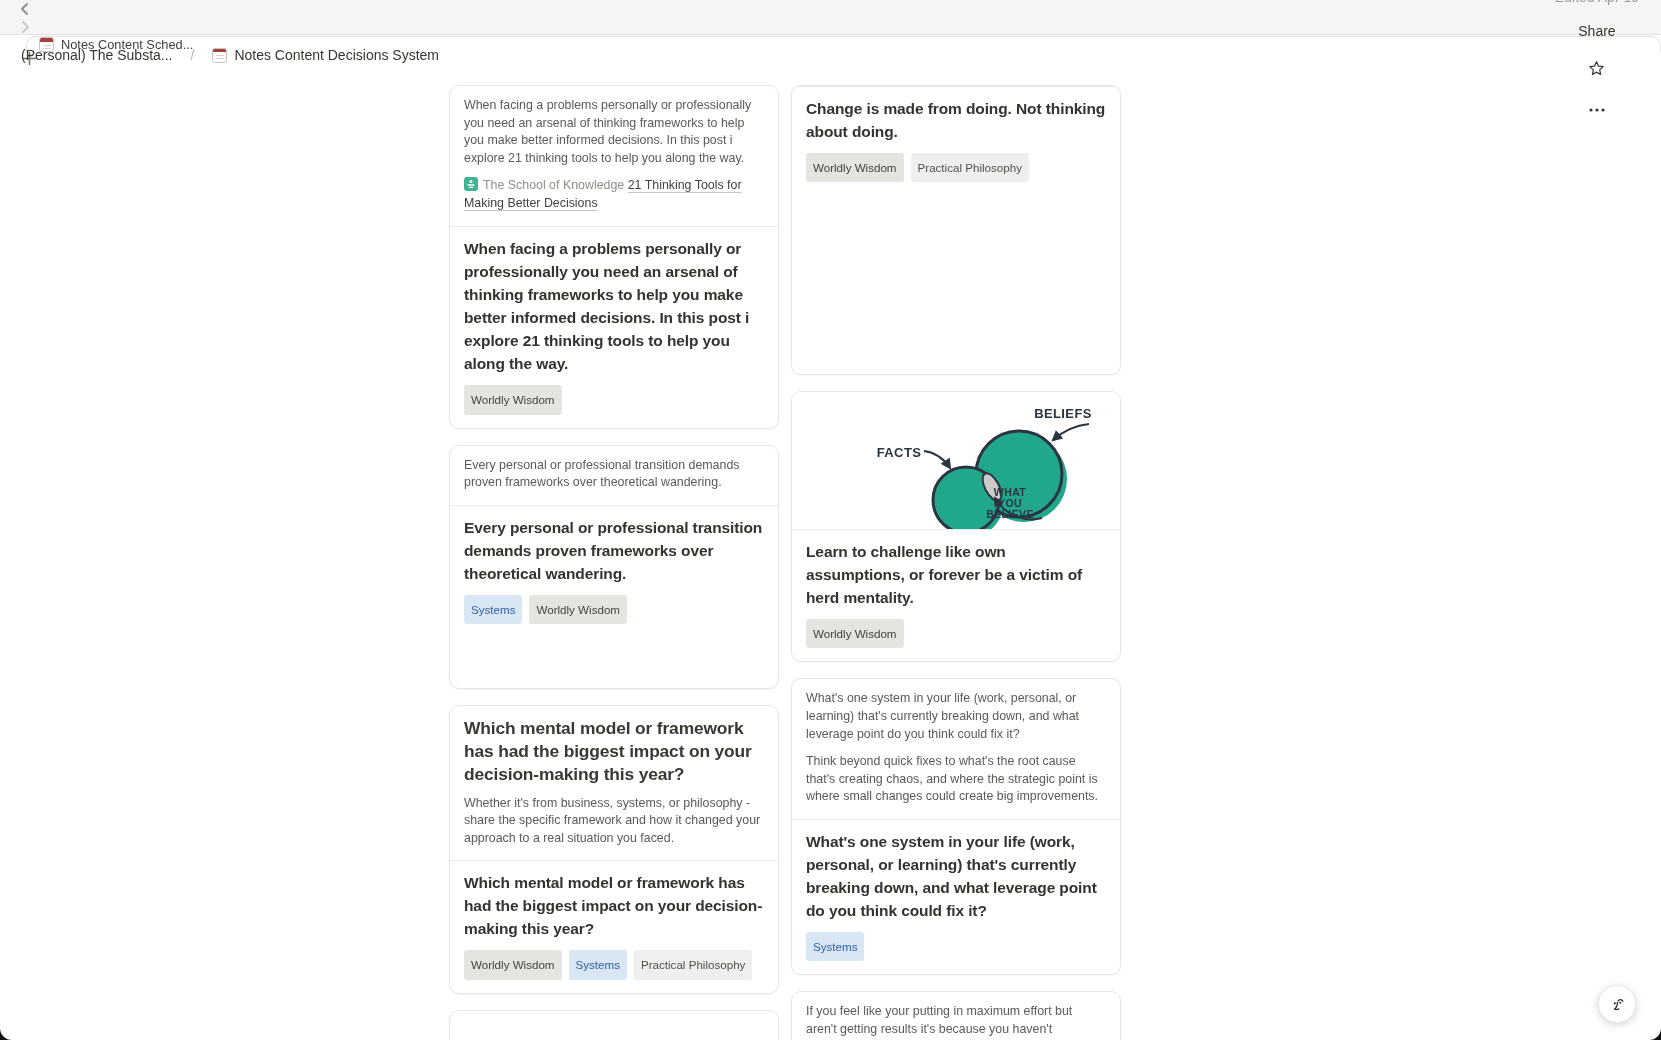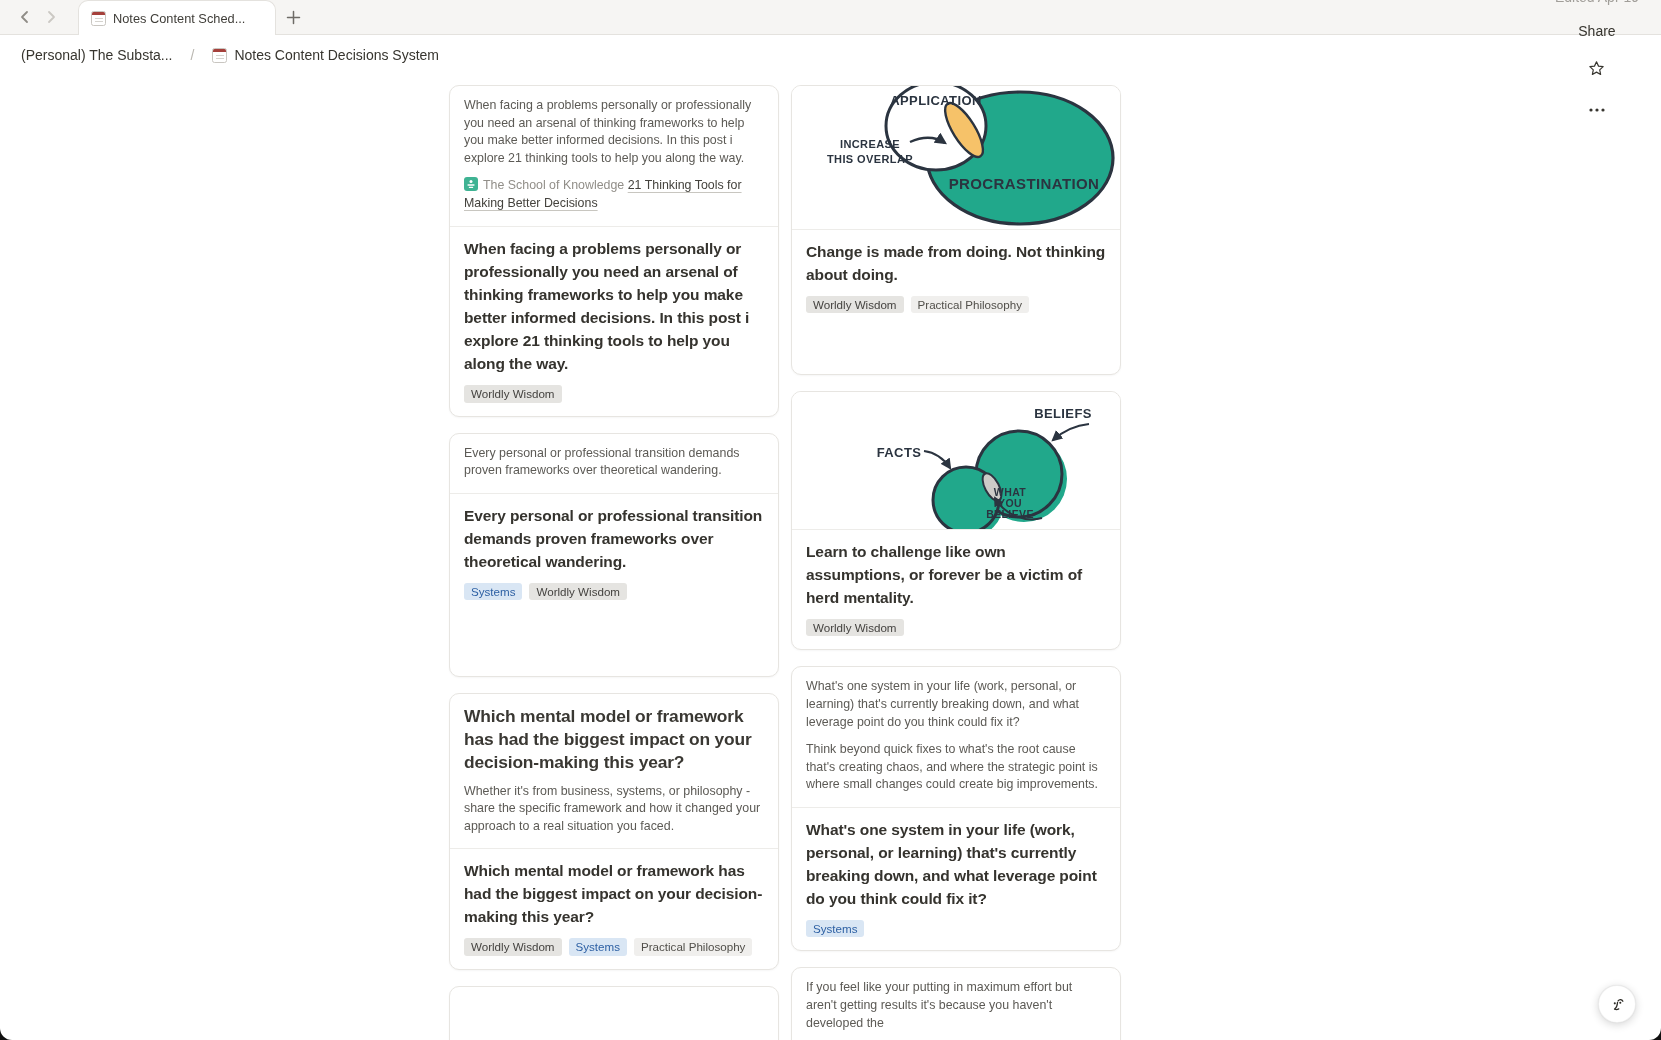--- a/index.html
+++ b/index.html
@@ -11,21 +11,21 @@
   *{box-sizing:border-box; margin:0; padding:0;}
   html{background:#101010;}
   body{
     width:1661px; height:1040px; position:relative; overflow:hidden;
     background:#fff; border-radius:0 0 12px 12px;
     font-family:"Liberation Sans","DejaVu Sans",sans-serif; color:var(--text);
     -webkit-font-smoothing:antialiased;
   }
   
   .tabstrip{height:35px; background:#F6F5F3; border-bottom:1px solid #E4E2DE;
-    display:flex; align-items:stretch; padding-left:12px;}
+    display:flex; align-items:stretch; padding-left:12px;flex-direction:column;}
   .nav-btn{width:26px; display:flex; align-items:center; justify-content:center; cursor:pointer;}
   .tab{background:#fff; border:1px solid #E4E2DE; border-bottom:none; border-radius:10px 10px 0 0;
     margin:0 0 -1px 14px; padding:0 30px 0 12px; display:flex; align-items:center; gap:7px;
     font-size:12.8px; color:#3F3D38; min-width:185px;}
   .newtab-btn{width:34px; display:flex; align-items:center; justify-content:center; cursor:pointer;}
   
   .note-icon{width:15px; height:15px; border-radius:2.5px; background:#fff; border:1px solid #C9C6C1;
     position:relative; overflow:hidden; flex:0 0 auto;}
   .note-icon::before{content:""; position:absolute; top:0; left:0; right:0; height:3.5px; background:#A5403B;}
   .note-icon::after{content:""; position:absolute; left:2.5px; right:2.5px; top:6.5px; height:1.3px;
@@ -51,21 +51,21 @@
   .preview-heading{font-size:17.4px; font-weight:600; line-height:1.32; color:#3A3833;
     letter-spacing:-.15px; margin-bottom:9px;}
   .bookmark{margin-top:10px; line-height:1.45;}
   .favicon{display:inline-block; vertical-align:-2px; margin-right:5px;}
   .bm-source{color:var(--faint);}
   .bm-link{color:#44423D; font-weight:500; text-decoration:underline; text-decoration-color:#C8C6C0;
     text-underline-offset:2.5px; cursor:pointer;}
   .card-body{border-top:1px solid var(--divider); padding:11px 14px 13px; flex:1 1 auto;}
   .card-title{font-size:15.5px; font-weight:600; line-height:1.48; color:#35332E; letter-spacing:-.1px;}
   .tags{margin-top:9px; display:flex; gap:7px; flex-wrap:wrap;}
-  .tag{font-size:11.6px; line-height:1; padding:3px 7px; border-radius:3px; color:#454340; white-space:nowrap;}
+  .tag{font-size:11.6px; line-height:1; padding:9px 7px; border-radius:3px; color:#454340; white-space:nowrap;}
   .tag.gray{background:var(--tag-gray-bg);}
   .tag.lgray{background:var(--tag-lgray-bg); color:#514F4A;}
   .tag.blue{background:var(--tag-blue-bg); color:var(--tag-blue-text);}
   .card-image{position:relative; overflow:hidden; flex:0 0 auto; background:#fff;}
   .card-image svg{display:block;}
   .diagram-label{font-weight:bold; fill:var(--ink); letter-spacing:.4px;}
   
   .ai-fab{position:absolute; right:25px; bottom:17px; width:38px; height:38px; border-radius:50%;
     background:#fff; border:1px solid rgba(0,0,0,.07);
     box-shadow:0 2px 8px rgba(0,0,0,.16), 0 0 1px rgba(0,0,0,.1);
@@ -178,37 +178,20 @@
     <div class="card" style="min-height:150px">
       <div class="preview">
         
       </div>
     </div>
   </div>
 
   <div class="col col-right">
 
     <div class="card" style="min-height:290px">
-      <div class="card-image" style="height:143px">
-        <svg width="330" height="143" viewBox="0 0 330 143">
-          <defs>
-            <marker id="arr1" viewBox="0 0 10 10" refX="8" refY="5" markerWidth="5" markerHeight="5" orient="auto">
-                <path d="M0 0 L10 5 L0 10 z" fill="var(--ink)"></path>
-              </marker>
-          </defs>
-          <ellipse cx="228" cy="72" rx="93" ry="66" fill="var(--green)" stroke="var(--ink)" stroke-width="3.2"></ellipse>
-          <ellipse cx="144" cy="40" rx="50" ry="44" fill="#fff" stroke="var(--ink)" stroke-width="3"></ellipse>
-          <ellipse cx="172" cy="44" rx="31" ry="11" fill="var(--yellow)" stroke="var(--ink)" stroke-width="2.4" transform="rotate(58 172 44)"></ellipse>
-          <text class="diagram-label" x="144" y="19" font-size="13" text-anchor="middle">APPLICATION</text>
-          <text class="diagram-label" x="232" y="103" font-size="15" text-anchor="middle">PROCRASTINATION</text>
-          <text class="diagram-label" x="78" y="62" font-size="11" text-anchor="middle">INCREASE</text>
-          <text class="diagram-label" x="78" y="77" font-size="11" text-anchor="middle">THIS OVERLAP</text>
-          <path d="M118 56 Q138 47 153 57" fill="none" stroke="var(--ink)" stroke-width="2.4" marker-end="url(#arr1)"></path>
-        </svg>
-      </div>
       <div class="card-body">
         <div class="card-title">Change is made from doing. Not thinking about doing.</div>
         <div class="tags">
           <span class="tag gray">Worldly Wisdom</span>
           <span class="tag lgray">Practical Philosophy</span>
         </div>
       </div>
     </div>
 
     <div class="card" style="min-height:246px">

